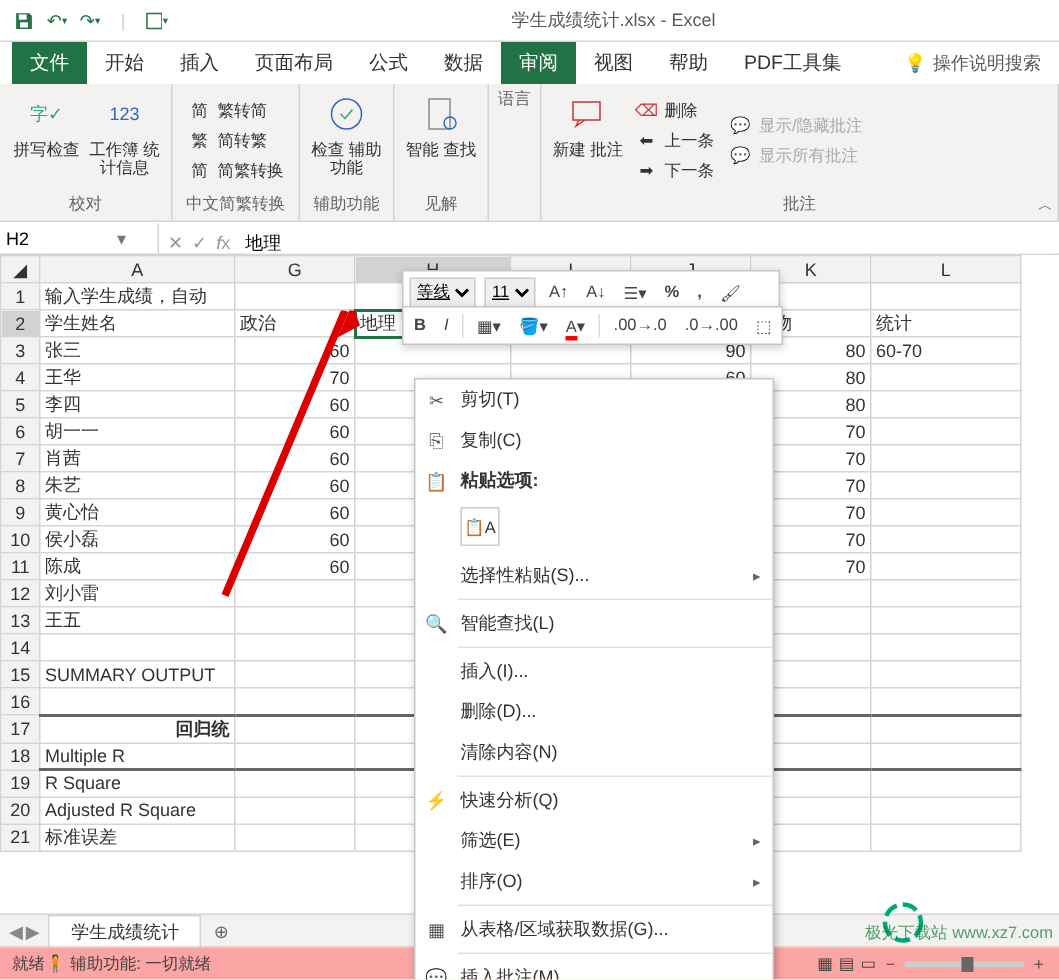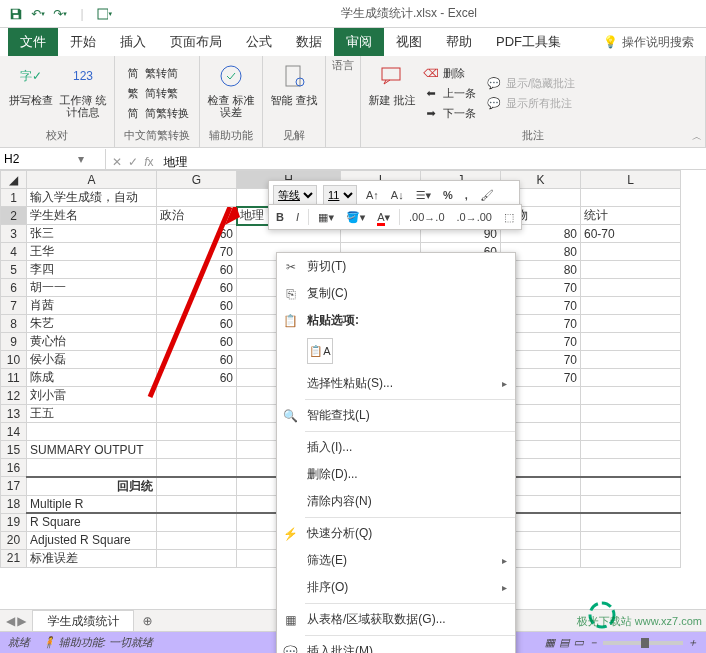--- a/index.html
+++ b/index.html
@@ -70,21 +70,21 @@
 .ctx .paste { padding:4px 8px 6px 30px; }
 .ctx .paste .pbtn { display:inline-flex; width:26px; height:26px; border:1px solid #ccc; align-items:center; justify-content:center; font-size:11px; background:#fff; }
 
 
 .sheettabs { position:absolute; bottom:22px; left:0; right:0; height:22px; background:#f3f2f1; border-top:1px solid #d4d4d4; display:flex; align-items:center; font-size:12px; }
 .sheettabs .nav { display:flex; gap:2px; padding:0 6px; color:#888; }
 .sheettabs .stab { padding:2px 14px; background:#fff; border:1px solid #d4d4d4; border-bottom:none; }
 .sheettabs .plus { padding:0 8px; color:#666; }
 
 
-.status { position:absolute; bottom:0; left:0; right:0; height:22px; background:#c4b5fd; border-top:1px solid #d4d4d4; display:flex; align-items:center; padding:0 8px; gap:12px; font-size:11px; color:#444;font-style:italic; }
+.status { position:absolute; bottom:0; left:0; right:0; height:22px; background:#fca5a5; border-top:1px solid #d4d4d4; display:flex; align-items:center; padding:0 8px; font-size:11px; color:#444; }
 .status .views { margin-left:auto; display:flex; gap:4px; align-items:center; }
 .status .slider { width:80px; height:4px; background:#ccc; position:relative; }
 .status .slider::after { content:""; position:absolute; width:8px; height:10px; background:#666; top:-3px; left:38px; }
 
 .watermark { position:absolute; right:4px; bottom:24px; font-size:11px; color:#0a7a2f; opacity:.7; }
 .wmlogo { position:absolute; right:90px; bottom:24px; }
 </style>
 </head>
 <body>
 
@@ -164,21 +164,21 @@
   <div class="rgroup">
     <div class="buttons">
         <div class="bigbtn">
           <div class="ico">
             <svg width="24" height="24">
               <circle cx="12" cy="12" r="10" fill="none" stroke="#36c"></circle>
               <path d="M8 12l3 3 5-6" stroke="#2a7" fill="none"></path>
             </svg>
           </div>
           <div class="lab">检查
-标准误差</div>
+辅助功能</div>
         </div>
       </div>
     <div class="label">辅助功能</div>
   </div>
   <div class="rgroup">
     <div class="buttons">
         <div class="bigbtn">
           <div class="ico">
             <svg width="24" height="24">
               <rect x="4" y="2" width="14" height="20" fill="none" stroke="#888"></rect>

